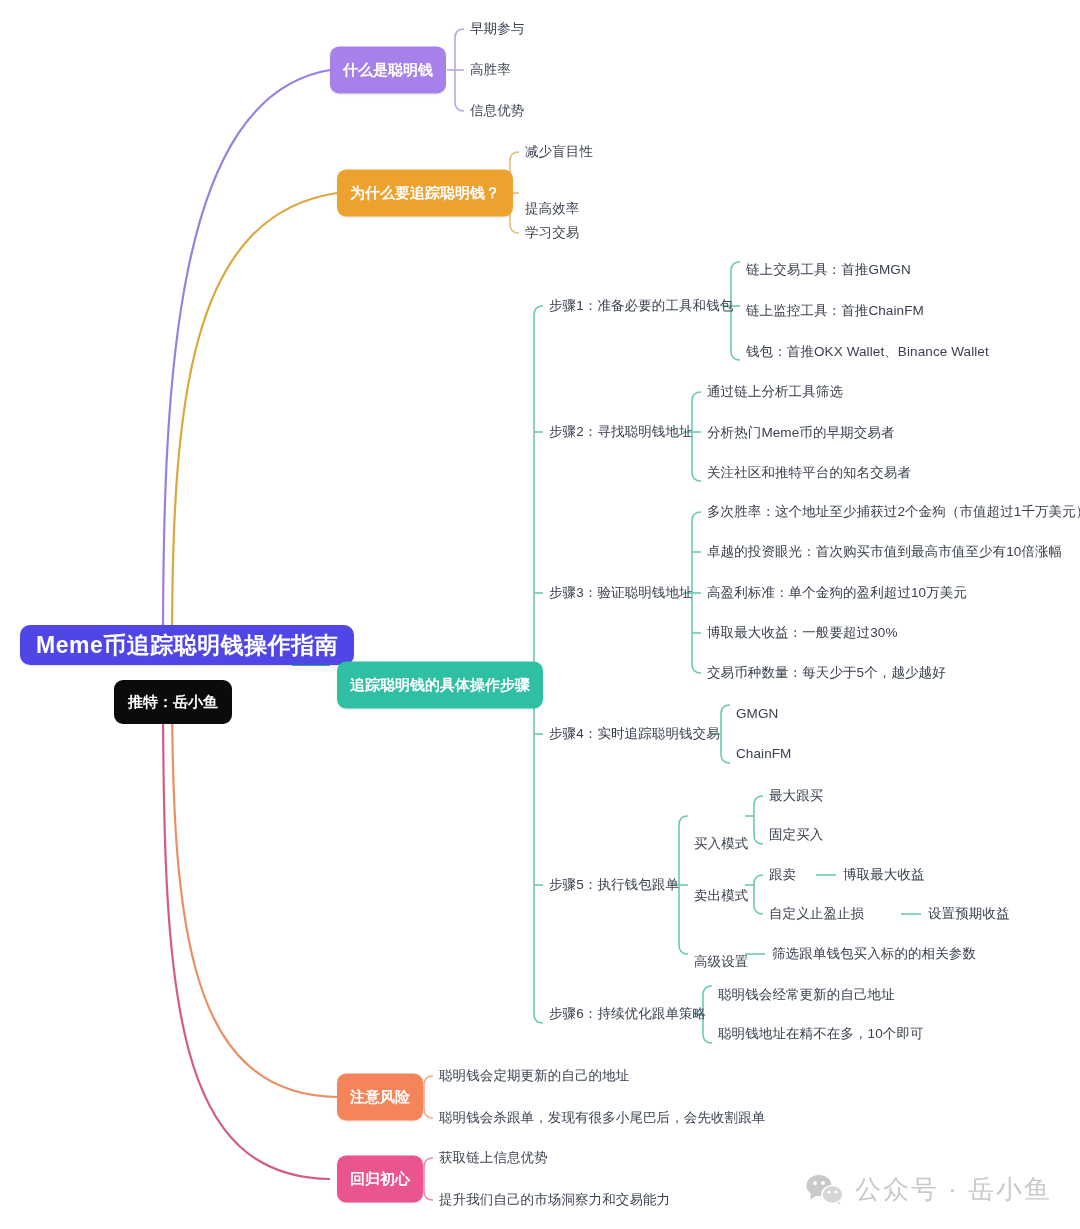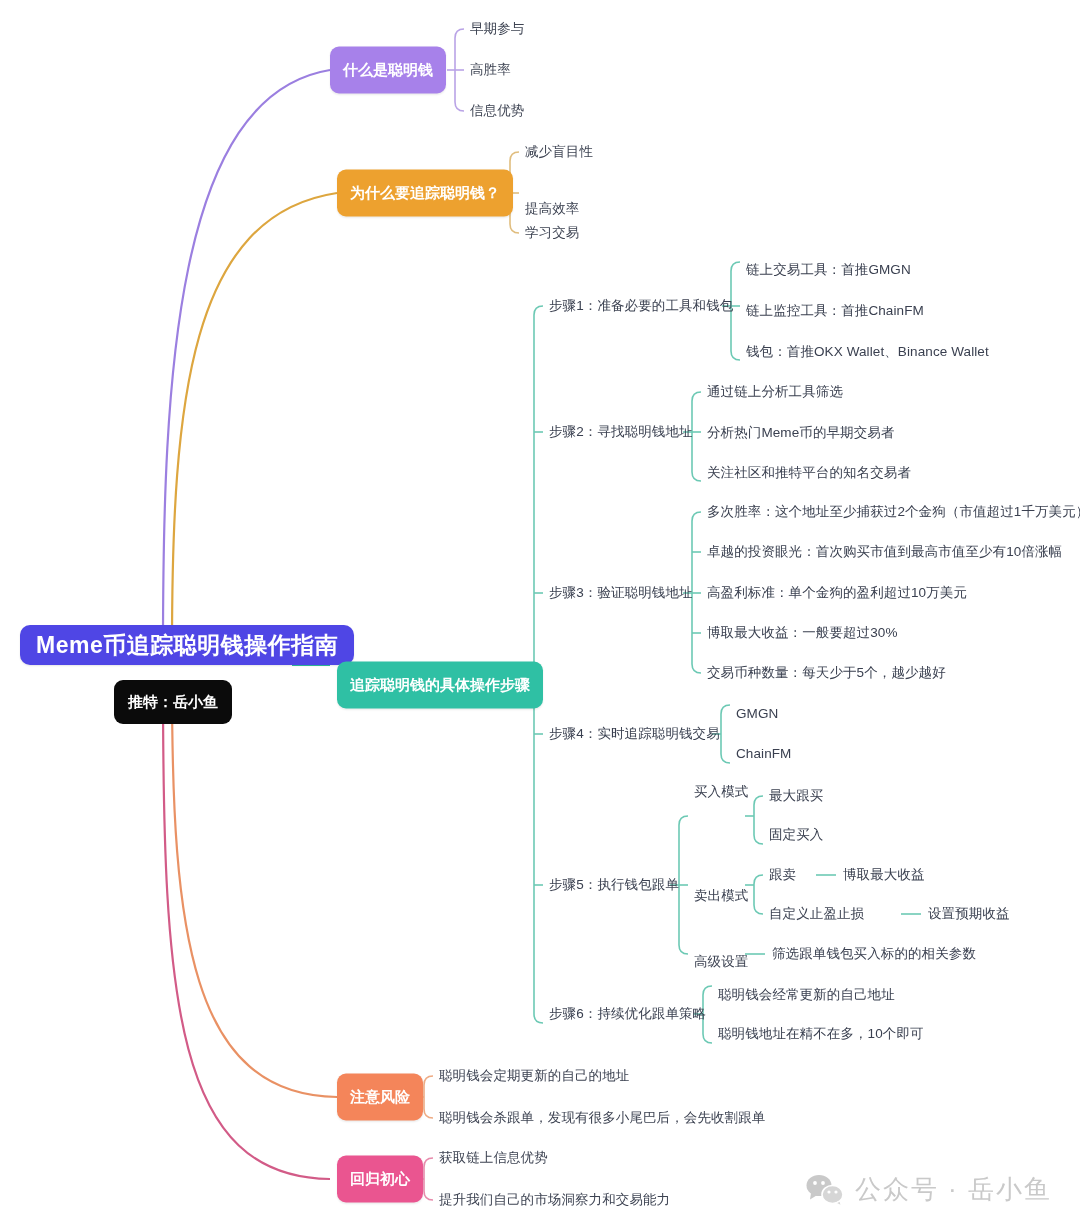--- a/index.html
+++ b/index.html
@@ -232,21 +232,21 @@
   <div class="node txt l3 left" style="left:707px; top:552px; transform:translateY(-50%);">卓越的投资眼光：首次购买市值到最高市值至少有10倍涨幅</div>
   <div class="node txt l3 left" style="left:707px; top:593px; transform:translateY(-50%);">高盈利标准：单个金狗的盈利超过10万美元</div>
   <div class="node txt l3 left" style="left:707px; top:633px; transform:translateY(-50%);">博取最大收益：一般要超过30%</div>
   <div class="node txt l3 left" style="left:707px; top:673px; transform:translateY(-50%);">交易币种数量：每天少于5个，越少越好</div>
 
   <div class="node txt l2 left" style="left:549px; top:734px; transform:translateY(-50%);">步骤4：实时追踪聪明钱交易</div>
   <div class="node txt l3 left" style="left:736px; top:714px; transform:translateY(-50%);">GMGN</div>
   <div class="node txt l3 left" style="left:736px; top:754px; transform:translateY(-50%);">ChainFM</div>
 
   <div class="node txt l2 left" style="left:549px; top:885px; transform:translateY(-50%);">步骤5：执行钱包跟单</div>
-  <div class="node txt l3 left" style="left:694px; top:792px; transform:translateY(-50%);">买入模式</div>
+  <div class="node txt l3 left" style="left:694px; top:844px; transform:translateY(-50%);">买入模式</div>
   <div class="node txt l4 left" style="left:769px; top:796px; transform:translateY(-50%);">最大跟买</div>
   <div class="node txt l4 left" style="left:769px; top:835px; transform:translateY(-50%);">固定买入</div>
 
   <div class="node txt l3 left" style="left:694px; top:896px; transform:translateY(-50%);">卖出模式</div>
   <div class="node txt l4 left" style="left:769px; top:875px; transform:translateY(-50%);">跟卖</div>
   <div class="node txt l4 left" style="left:843px; top:875px; transform:translateY(-50%);">博取最大收益</div>
   <div class="node txt l4 left" style="left:769px; top:914px; transform:translateY(-50%);">自定义止盈止损</div>
   <div class="node txt l4 left" style="left:928px; top:914px; transform:translateY(-50%);">设置预期收益</div>
 
   <div class="node txt l3 left" style="left:694px; top:954px; transform:translateY(-50%);margin-top:8px;">高级设置</div>

